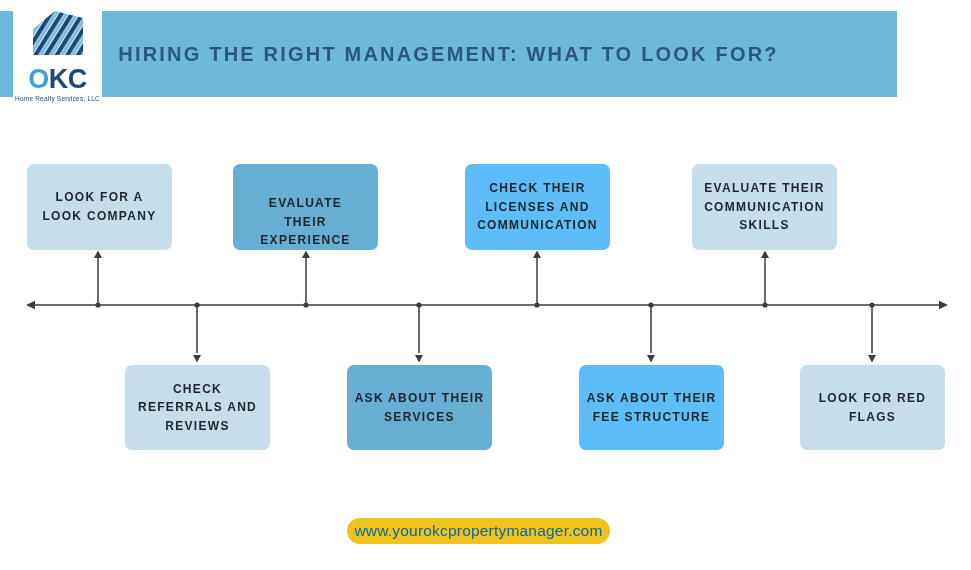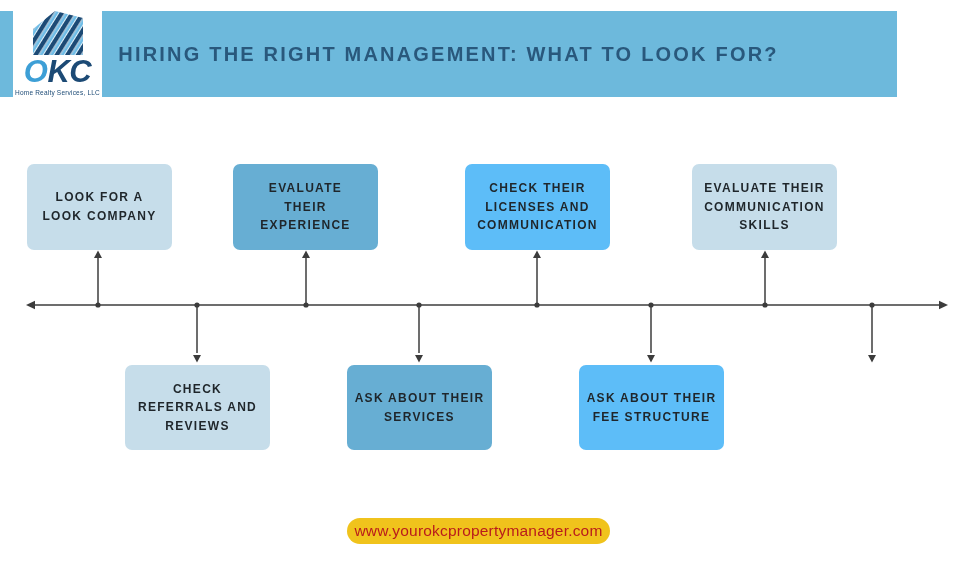--- a/index.html
+++ b/index.html
@@ -15,50 +15,50 @@
   }
   .bar-title{
     font-size:20px;font-weight:bold;letter-spacing:2.2px;
     color:var(--title-blue,#29587c);white-space:nowrap;
   }
   .logo-card{
     position:absolute;left:13px;top:0;width:89px;height:103px;background:#ffffff;
     display:flex;flex-direction:column;align-items:center;
   }
   .house-wrap{margin-top:9px;line-height:0;}
-  .logo-abbr{margin-top:1px;font-size:31px;font-weight:bold;letter-spacing:-0.5px;line-height:1;font-style:italic;}
+  .logo-abbr{margin-top:11px;font-size:27px;font-weight:bold;letter-spacing:-0.5px;line-height:1;}
   .logo-abbr .o{color:var(--logo-light-blue,#3d9fd6);}
   .logo-abbr .kc{color:var(--navy,#1c4a75);}
   .logo-tagline{margin-top:2px;font-size:6.5px;color:var(--navy,#1c4a75);letter-spacing:0.2px;white-space:nowrap;}
   
   .node-box{
     position:absolute;width:145px;border-radius:7px;
     display:flex;align-items:center;justify-content:center;text-align:center;
   }
   .node-box .label{
     font-size:12px;font-weight:bold;letter-spacing:1.3px;line-height:1.55;
     color:var(--box-text,#1f262b);white-space:pre-line;
   }
   .tone-light {background:var(--box-light,#c6ddea);}
   .tone-medium{background:var(--box-medium,#67aed3);}
   .tone-bright{background:var(--box-bright,#5dbdf8);}
   .row-top{top:164px;height:86px;}
   .row-bottom{top:365px;height:85px;}
-  .t1{left:27px;} .t2{left:233px;} .t3{left:465px;} .t4{left:692px;}
+  .t1{left:27px;} .t2{left:233px;align-items:flex-end;} .t3{left:465px;} .t4{left:692px;}
   .b1{left:125px;} .b2{left:347px;} .b3{left:579px;} .b4{left:800px;}
   
   .timeline-svg{position:absolute;left:0;top:0;width:971px;height:570px;pointer-events:none;}
   .timeline-svg line{stroke:var(--line-dark,#3c3c3c);}
   .timeline-svg polygon, .timeline-svg circle{fill:var(--line-dark,#3c3c3c);}
   
   .url-pill{
     position:absolute;left:347px;top:518px;width:263px;height:26px;border-radius:13px;
     background:var(--accent-yellow,#f0c31c);
     display:flex;align-items:center;justify-content:center;
-    font-size:15.5px;color:#b91c1c;letter-spacing:0.2px;
+    font-size:15.5px;color:#0369a1;letter-spacing:0.2px;
   }
 </style>
 </head>
 <body>
 
 <div class="canvas">
 
   <div class="top-bar">
     <div class="bar-title">HIRING THE RIGHT MANAGEMENT: WHAT TO LOOK FOR?</div>
   </div>
@@ -153,16 +153,20 @@
 SKILLS</span>
   </div>
   <div class="node-box row-bottom b2 tone-medium">
     <span class="label">ASK ABOUT THEIR
 SERVICES</span>
   </div>
   <div class="node-box row-bottom b3 tone-bright">
     <span class="label">ASK ABOUT THEIR
 FEE STRUCTURE</span>
   </div>
+  <div class="node-box row-bottom b4 tone-light">
+    <span class="label">LOOK FOR RED
+FLAGS</span>
+  </div>
 
   <div class="url-pill">www.yourokcpropertymanager.com</div>
 
 </div>
 
 </body></html>

